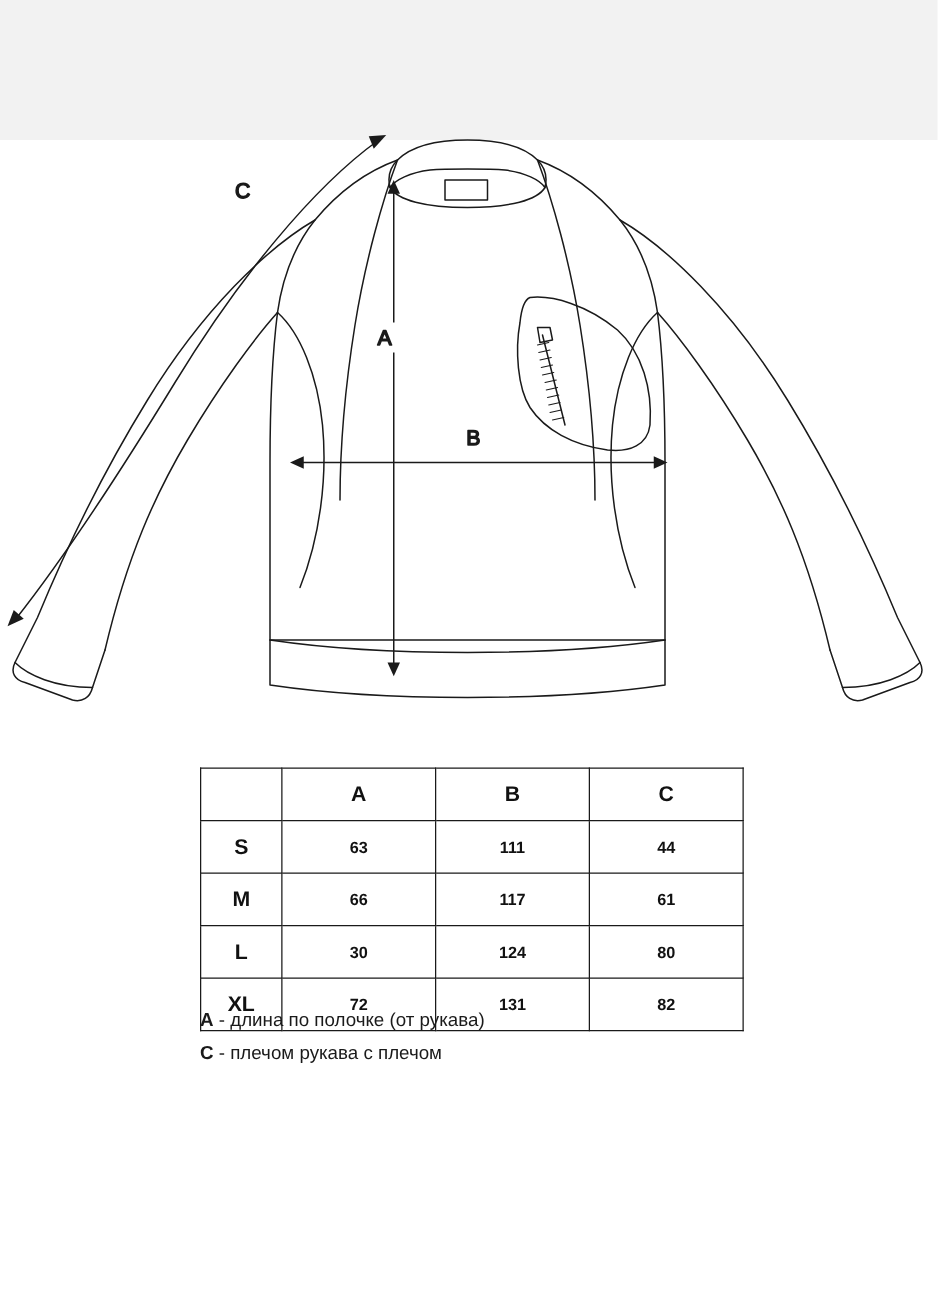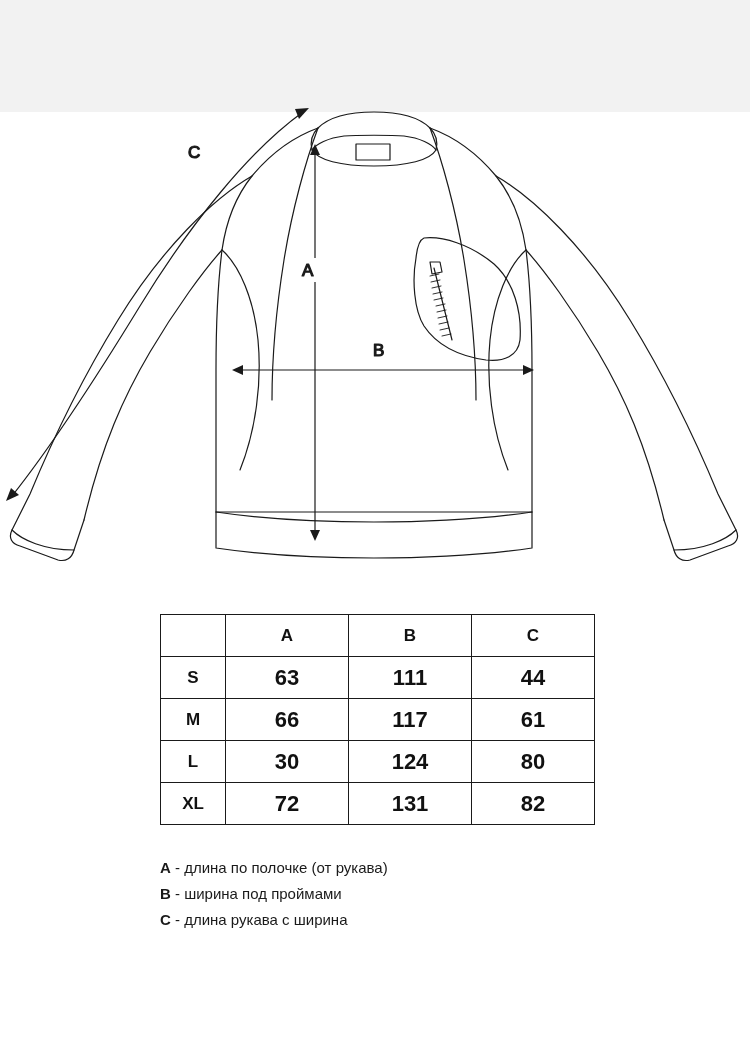--- a/index.html
+++ b/index.html
@@ -35,33 +35,33 @@
     left: 160px;
     top: 614px;
     width: 432px;
     border-collapse: collapse;
     table-layout: fixed;
   }
   .size-table td, .size-table th {
     border: 1px solid #1a1a1a;
     text-align: center;
     font-weight: bold;
-    font-size: 22px;
+    font-size: 13px;
     color: #111;
     height: 41px;
     padding: 0;
   }
   .size-table .col-label { width: 64px; }
   .size-table .col-val { width: 122px; }
   .size-table thead th { font-size: 17px; }
   .size-table tbody td.row-head { font-size: 17px; }
   .legend {
     position: absolute;
     left: 160px;
-    top: 855px;
+    top: 804px;
     width: 500px;
   }
   .legend-row {
     font-size: 15px;
     line-height: 26px;
     color: #1a1a1a;
     white-space: nowrap;
   }
   .legend-key {
     font-weight: bold;
@@ -214,18 +214,15 @@
       <td>82</td>
     </tr>
   </tbody>
 </table>
 
 <div class="legend">
   <div class="legend-row">
     <span class="legend-key">A</span><span class="legend-text"> - длина по полочке (от рукава)</span>
   </div>
   <div class="legend-row">
-    <span class="legend-key">B</span><span class="legend-text"> - ширина под проймами</span>
-  </div>
-  <div class="legend-row">
-    <span class="legend-key">C</span><span class="legend-text"> - длина рукава с ширина</span>
+    <span class="legend-key">C</span><span class="legend-text"> - плечом рукава с плечом</span>
   </div>
 </div>
 
 </body></html>

